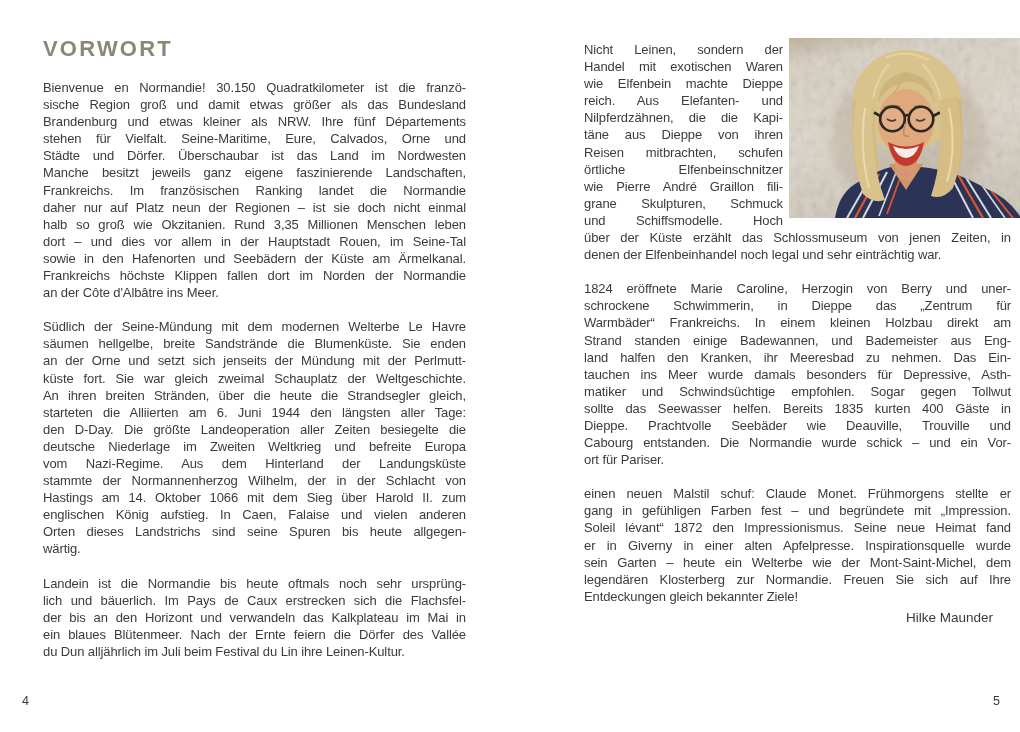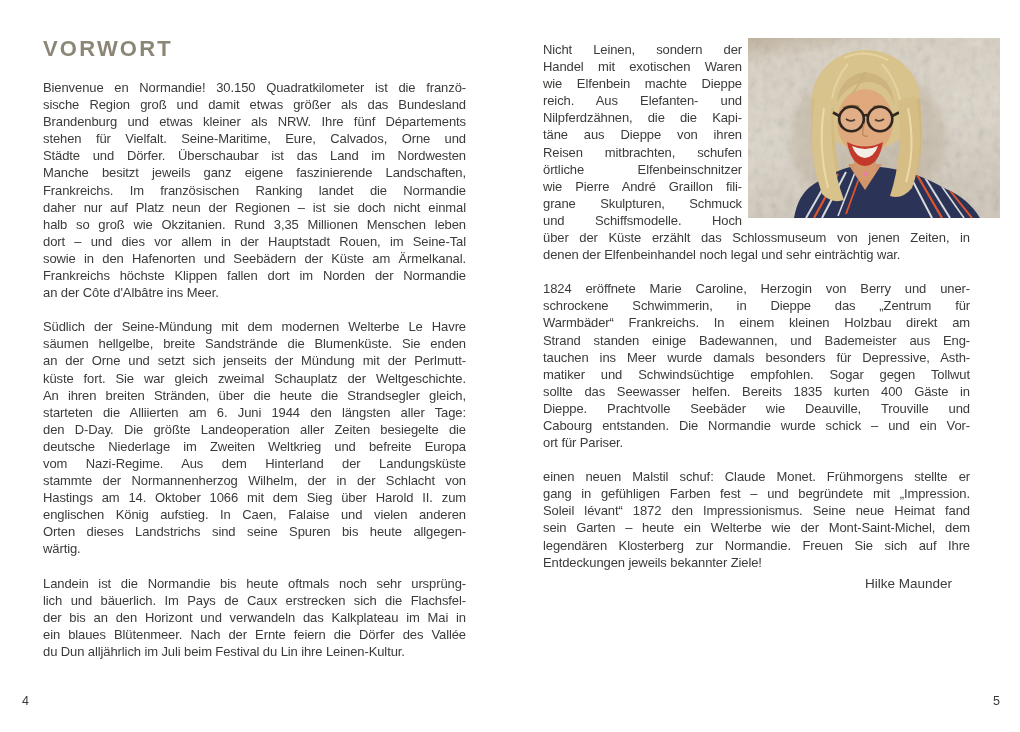--- a/index.html
+++ b/index.html
@@ -1,21 +1,21 @@
 <!DOCTYPE html>
 <html><head>
 <meta charset="utf-8">
 <style>
   html,body{margin:0;padding:0;background:#ffffff;}
   .spread{
     position:relative;width:1020px;height:732px;background:#ffffff;overflow:hidden;
     font-family:"Liberation Sans","DejaVu Sans",sans-serif;color:#3b3b39;
   }
   .col-left{position:absolute;left:43px;top:38px;width:423px;}
-  .col-right{position:absolute;left:543px;top:41px;width:427px;}
+  .col-right{position:absolute;left:584px;top:41px;width:427px;}
   .vorwort{
     margin:0 0 19px 0;font-size:22px;line-height:22px;letter-spacing:2.2px;
     font-weight:bold;color:#8c8677;
   }
   .line{
     font-size:13px;line-height:17.1px;letter-spacing:-0.1px;
     text-align:justify;text-align-last:justify;
   }
   .line.last{text-align-last:left;}
   .para + .para{margin-top:17px;}
@@ -186,33 +186,35 @@
           <div class="line">grane Skulpturen, Schmuck</div>
           <div class="line">und Schiffsmodelle. Hoch</div>
           <div class="line">über der Küste erzählt das Schlossmuseum von jenen Zeiten, in</div>
           <div class="line last">denen der Elfenbeinhandel noch legal und sehr einträchtig war.</div>
         </div>
         <div class="para">
           <div class="line">1824 eröffnete Marie Caroline, Herzogin von Berry und uner-</div>
           <div class="line">schrockene Schwimmerin, in Dieppe das „Zentrum für</div>
           <div class="line">Warmbäder“ Frankreichs. In einem kleinen Holzbau direkt am</div>
           <div class="line">Strand standen einige Badewannen, und Bademeister aus Eng-</div>
+          <div class="line">land halfen den Kranken, ihr Meeresbad zu nehmen. Das Ein-</div>
           <div class="line">tauchen ins Meer wurde damals besonders für Depressive, Asth-</div>
           <div class="line">matiker und Schwindsüchtige empfohlen. Sogar gegen Tollwut</div>
           <div class="line">sollte das Seewasser helfen. Bereits 1835 kurten 400 Gäste in</div>
           <div class="line">Dieppe. Prachtvolle Seebäder wie Deauville, Trouville und</div>
           <div class="line">Cabourg entstanden. Die Normandie wurde schick – und ein Vor-</div>
           <div class="line last">ort für Pariser.</div>
         </div>
         <div class="para">
           <div class="line">einen neuen Malstil schuf: Claude Monet. Frühmorgens stellte er</div>
           <div class="line">gang in gefühligen Farben fest – und begründete mit „Impression.</div>
           <div class="line">Soleil lévant“ 1872 den Impressionismus. Seine neue Heimat fand</div>
+          <div class="line">er in Giverny in einer alten Apfelpresse. Inspirationsquelle wurde</div>
           <div class="line">sein Garten – heute ein Welterbe wie der Mont-Saint-Michel, dem</div>
           <div class="line">legendären Klosterberg zur Normandie. Freuen Sie sich auf Ihre</div>
-          <div class="line last">Entdeckungen jeweils bekannter Ziele!</div>
+          <div class="line last">Entdeckungen gleich bekannter Ziele!</div>
         </div>
         <div id="signature" class="signature">Hilke Maunder</div>
     </div>
   </section>
   <div class="pagenum pn-right">5</div>
 
 </div>
 
 </body></html>

